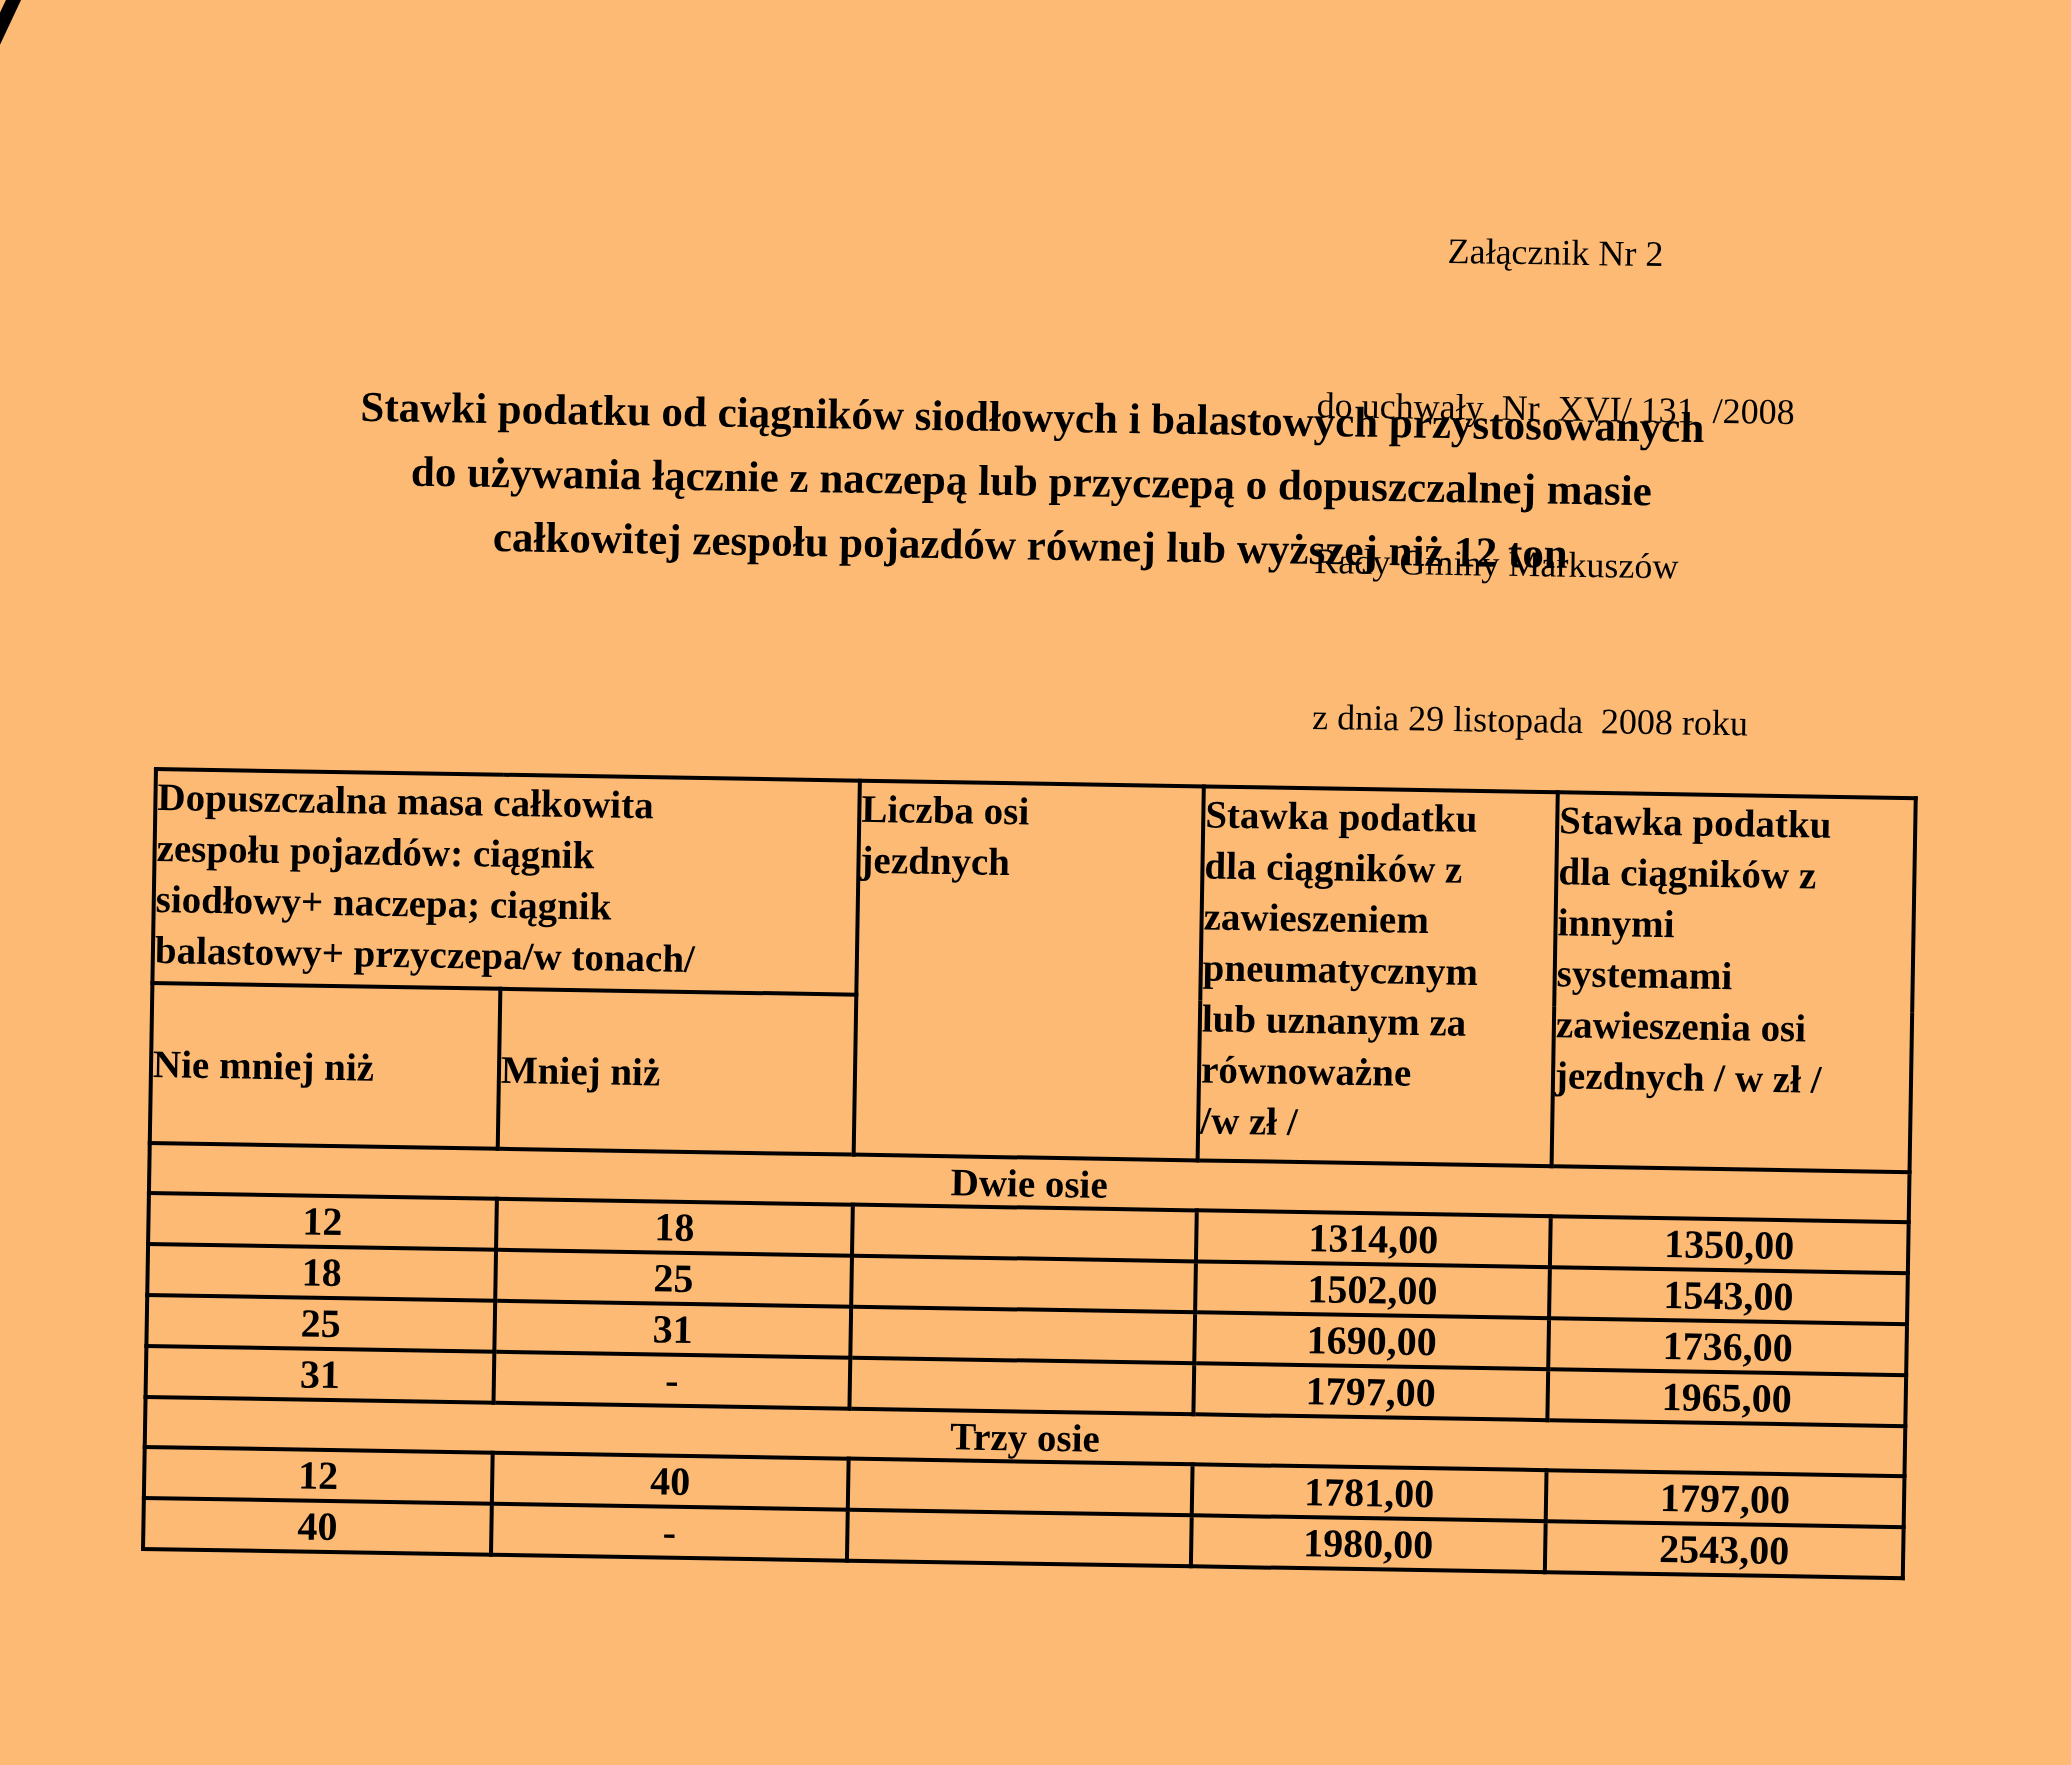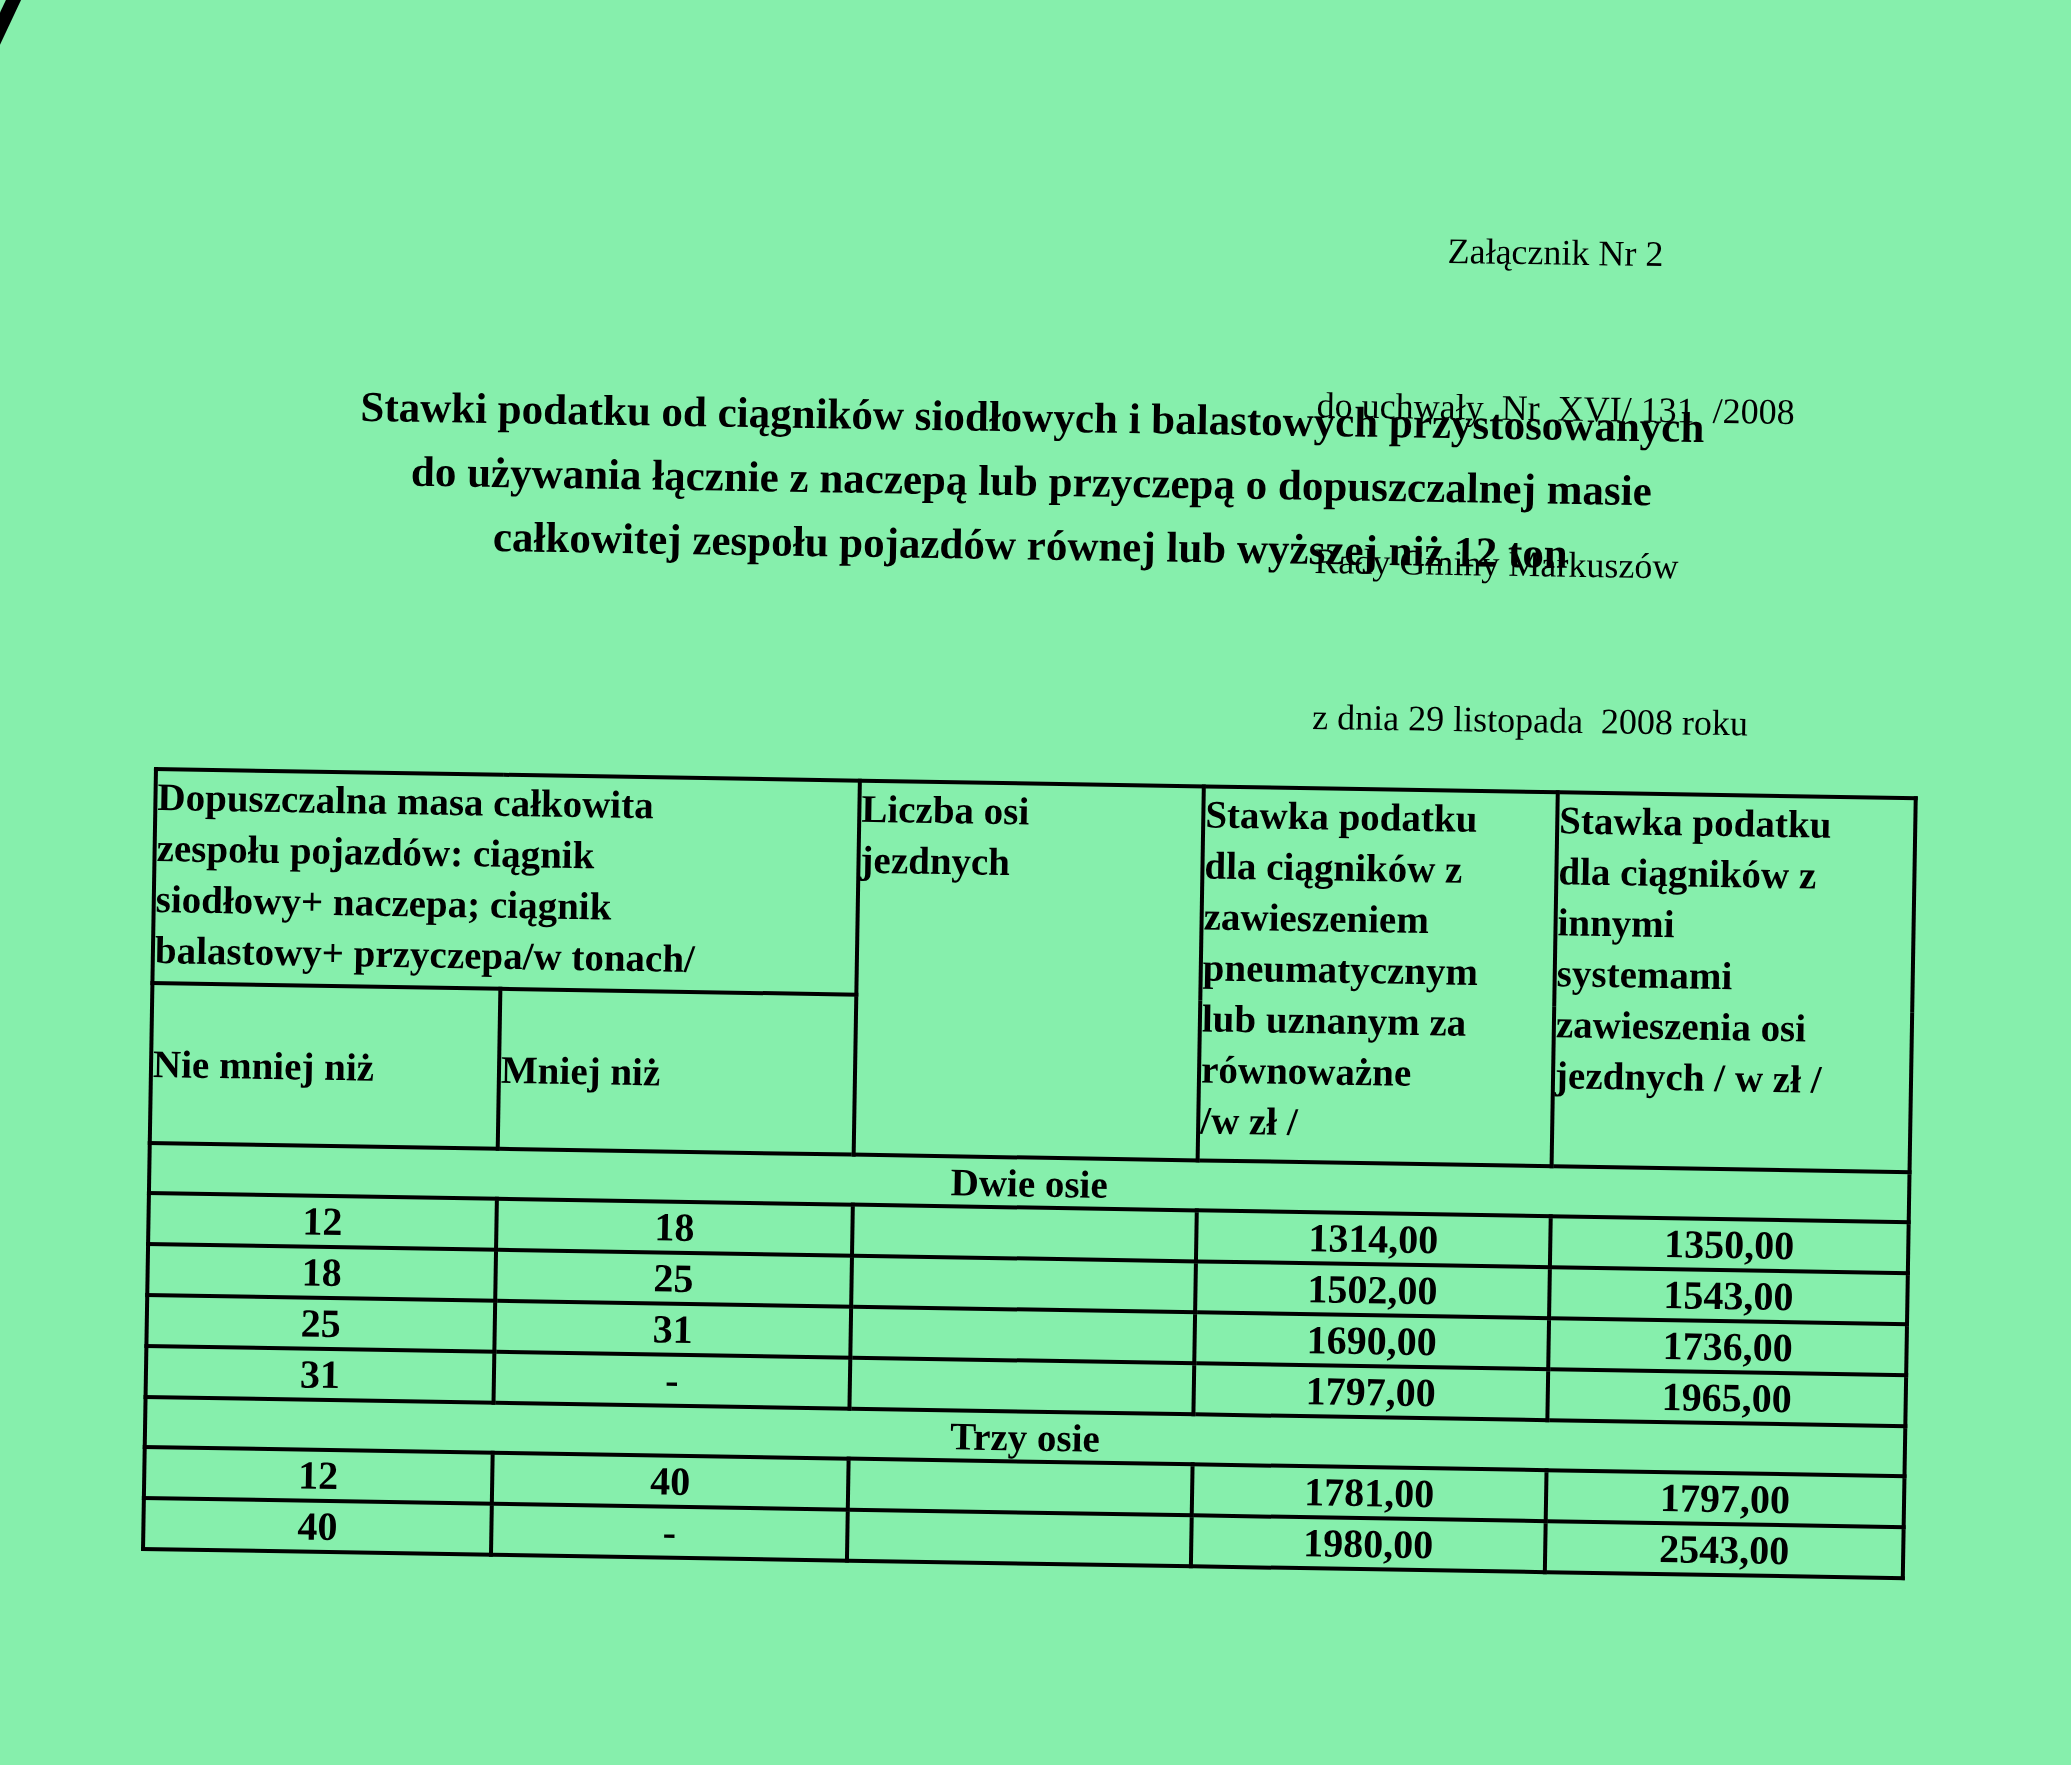--- a/index.html
+++ b/index.html
@@ -1,18 +1,18 @@
 <!DOCTYPE html>
 <html style="font-size:14.7px"><head>
 <meta charset="utf-8">
 <style>
   html,body { margin:0; padding:0; background:#ffffff; }
   .page {
     position:relative; width:2072px; height:1765px; overflow:hidden;
-    background:#86efac; color:#000;
+    background:#fdba74; color:#000;
     font-family:"Liberation Serif","DejaVu Serif",serif;
   }
   .corner-mark { position:absolute; left:0; top:0; width:73px; height:138px; }
   .note {
     position:absolute; left:1321px; top:119px; width:473px;
     font-size:36px; line-height:52px; white-space:pre;
     transform:rotate(0.85deg); transform-origin:0 0;
   }
   .note-line { white-space:pre; }
   .note-line.centered { text-align:center; }

